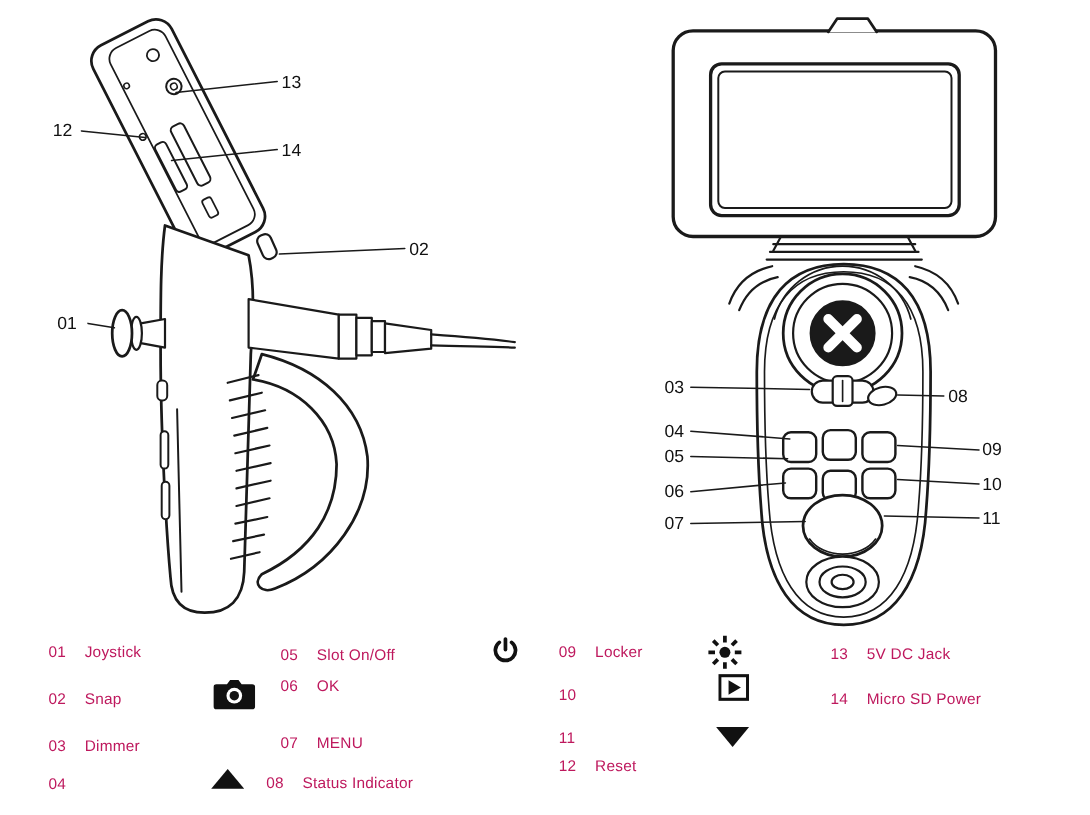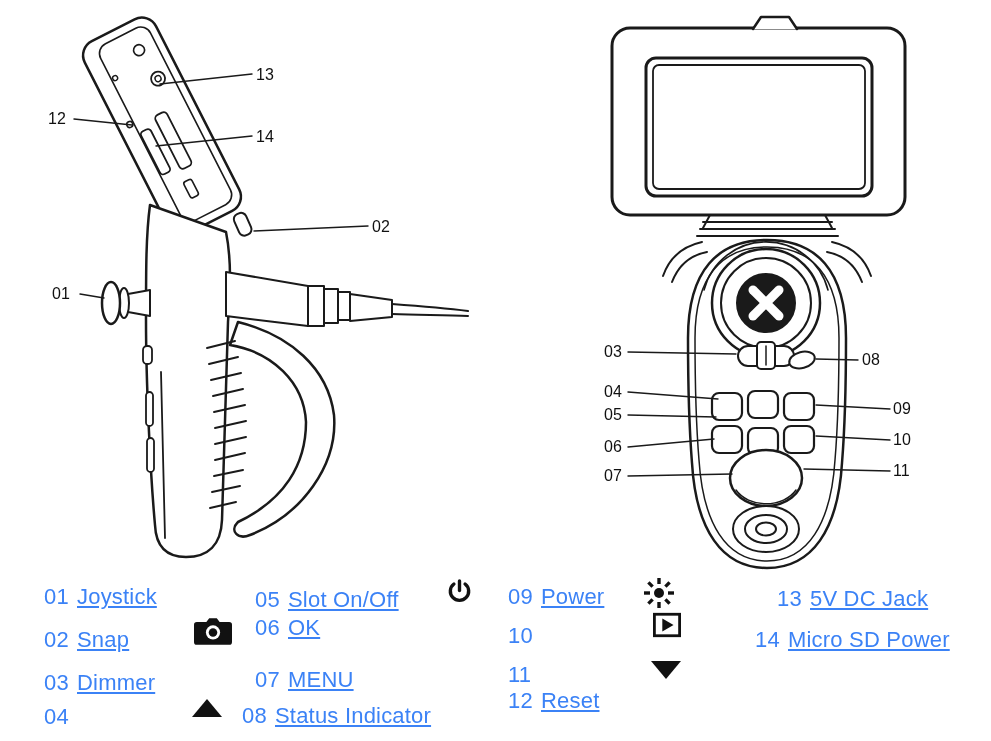--- a/index.html
+++ b/index.html
@@ -1,23 +1,23 @@
 <!DOCTYPE html>
 <html><head>
 <meta charset="utf-8">
 <title>Diagram</title>
 <style>
   html,body { margin:0; padding:0; background:#ffffff; }
   .page {
     position:relative; width:991px; height:741px; background:#ffffff;
-    font-family:"Liberation Sans", sans-serif; color:#3b82f6; overflow:hidden;
+    font-family:"Liberation Sans", sans-serif; color:#be185d; overflow:hidden;
   }
   .page svg { position:absolute; }
   .legend-item {
-    position:absolute; font-size:22px; white-space:nowrap; letter-spacing:.2px;text-decoration:underline;
+    position:absolute; font-size:14px; white-space:nowrap; letter-spacing:.2px;
   }
   .legend-item .num { display:inline-block; min-width:33px; }
   .licon { position:absolute; line-height:0; }
   text { font-family:"Liberation Sans", sans-serif; }
 </style>
 </head>
 <body>
 
 <div class="page">
 
@@ -199,26 +199,26 @@
     <div class="legend-item" style="left:44px;top:584px"><span class="num">01</span><span>Joystick</span></div>
     <div class="legend-item" style="left:44px;top:627px"><span class="num">02</span><span>Snap</span></div>
     <div class="legend-item" style="left:44px;top:670px"><span class="num">03</span><span>Dimmer</span></div>
     <div class="legend-item" style="left:44px;top:704px"><span class="num">04</span><span></span></div>
 
     <div class="legend-item" style="left:255px;top:587px"><span class="num">05</span><span>Slot On/Off</span></div>
     <div class="legend-item" style="left:255px;top:615px"><span class="num">06</span><span>OK</span></div>
     <div class="legend-item" style="left:255px;top:667px"><span class="num">07</span><span>MENU</span></div>
     <div class="legend-item" style="left:242px;top:703px"><span class="num">08</span><span>Status Indicator</span></div>
 
-    <div class="legend-item" style="left:508px;top:584px"><span class="num">09</span><span>Power</span></div>
+    <div class="legend-item" style="left:508px;top:584px"><span class="num">09</span><span>Locker</span></div>
     <div class="legend-item" style="left:508px;top:623px"><span class="num">10</span><span></span></div>
     <div class="legend-item" style="left:508px;top:662px"><span class="num">11</span><span></span></div>
     <div class="legend-item" style="left:508px;top:688px"><span class="num">12</span><span>Reset</span></div>
 
-    <div class="legend-item" style="left:777px;top:586px"><span class="num">13</span><span>5V DC Jack</span></div>
+    <div class="legend-item" style="left:755px;top:586px"><span class="num">13</span><span>5V DC Jack</span></div>
     <div class="legend-item" style="left:755px;top:627px"><span class="num">14</span><span>Micro SD Power</span></div>
 
     <span class="licon" style="left:194px;top:616px">
       <svg width="38" height="31" viewBox="0 0 40 32">
         <path d="M3,6 h10 l3,-4 h8 l3,4 h10 a3,3 0 0 1 3,3 v18 a3,3 0 0 1 -3,3 h-34 a3,3 0 0 1 -3,-3 v-18 a3,3 0 0 1 3,-3 z" fill="#111111"></path>
         <circle cx="20" cy="17" r="7.5" fill="#ffffff"></circle>
         <circle cx="20" cy="17" r="4.5" fill="#111111"></circle>
       </svg>
     </span>
     <span class="licon" style="left:190px;top:697px">

